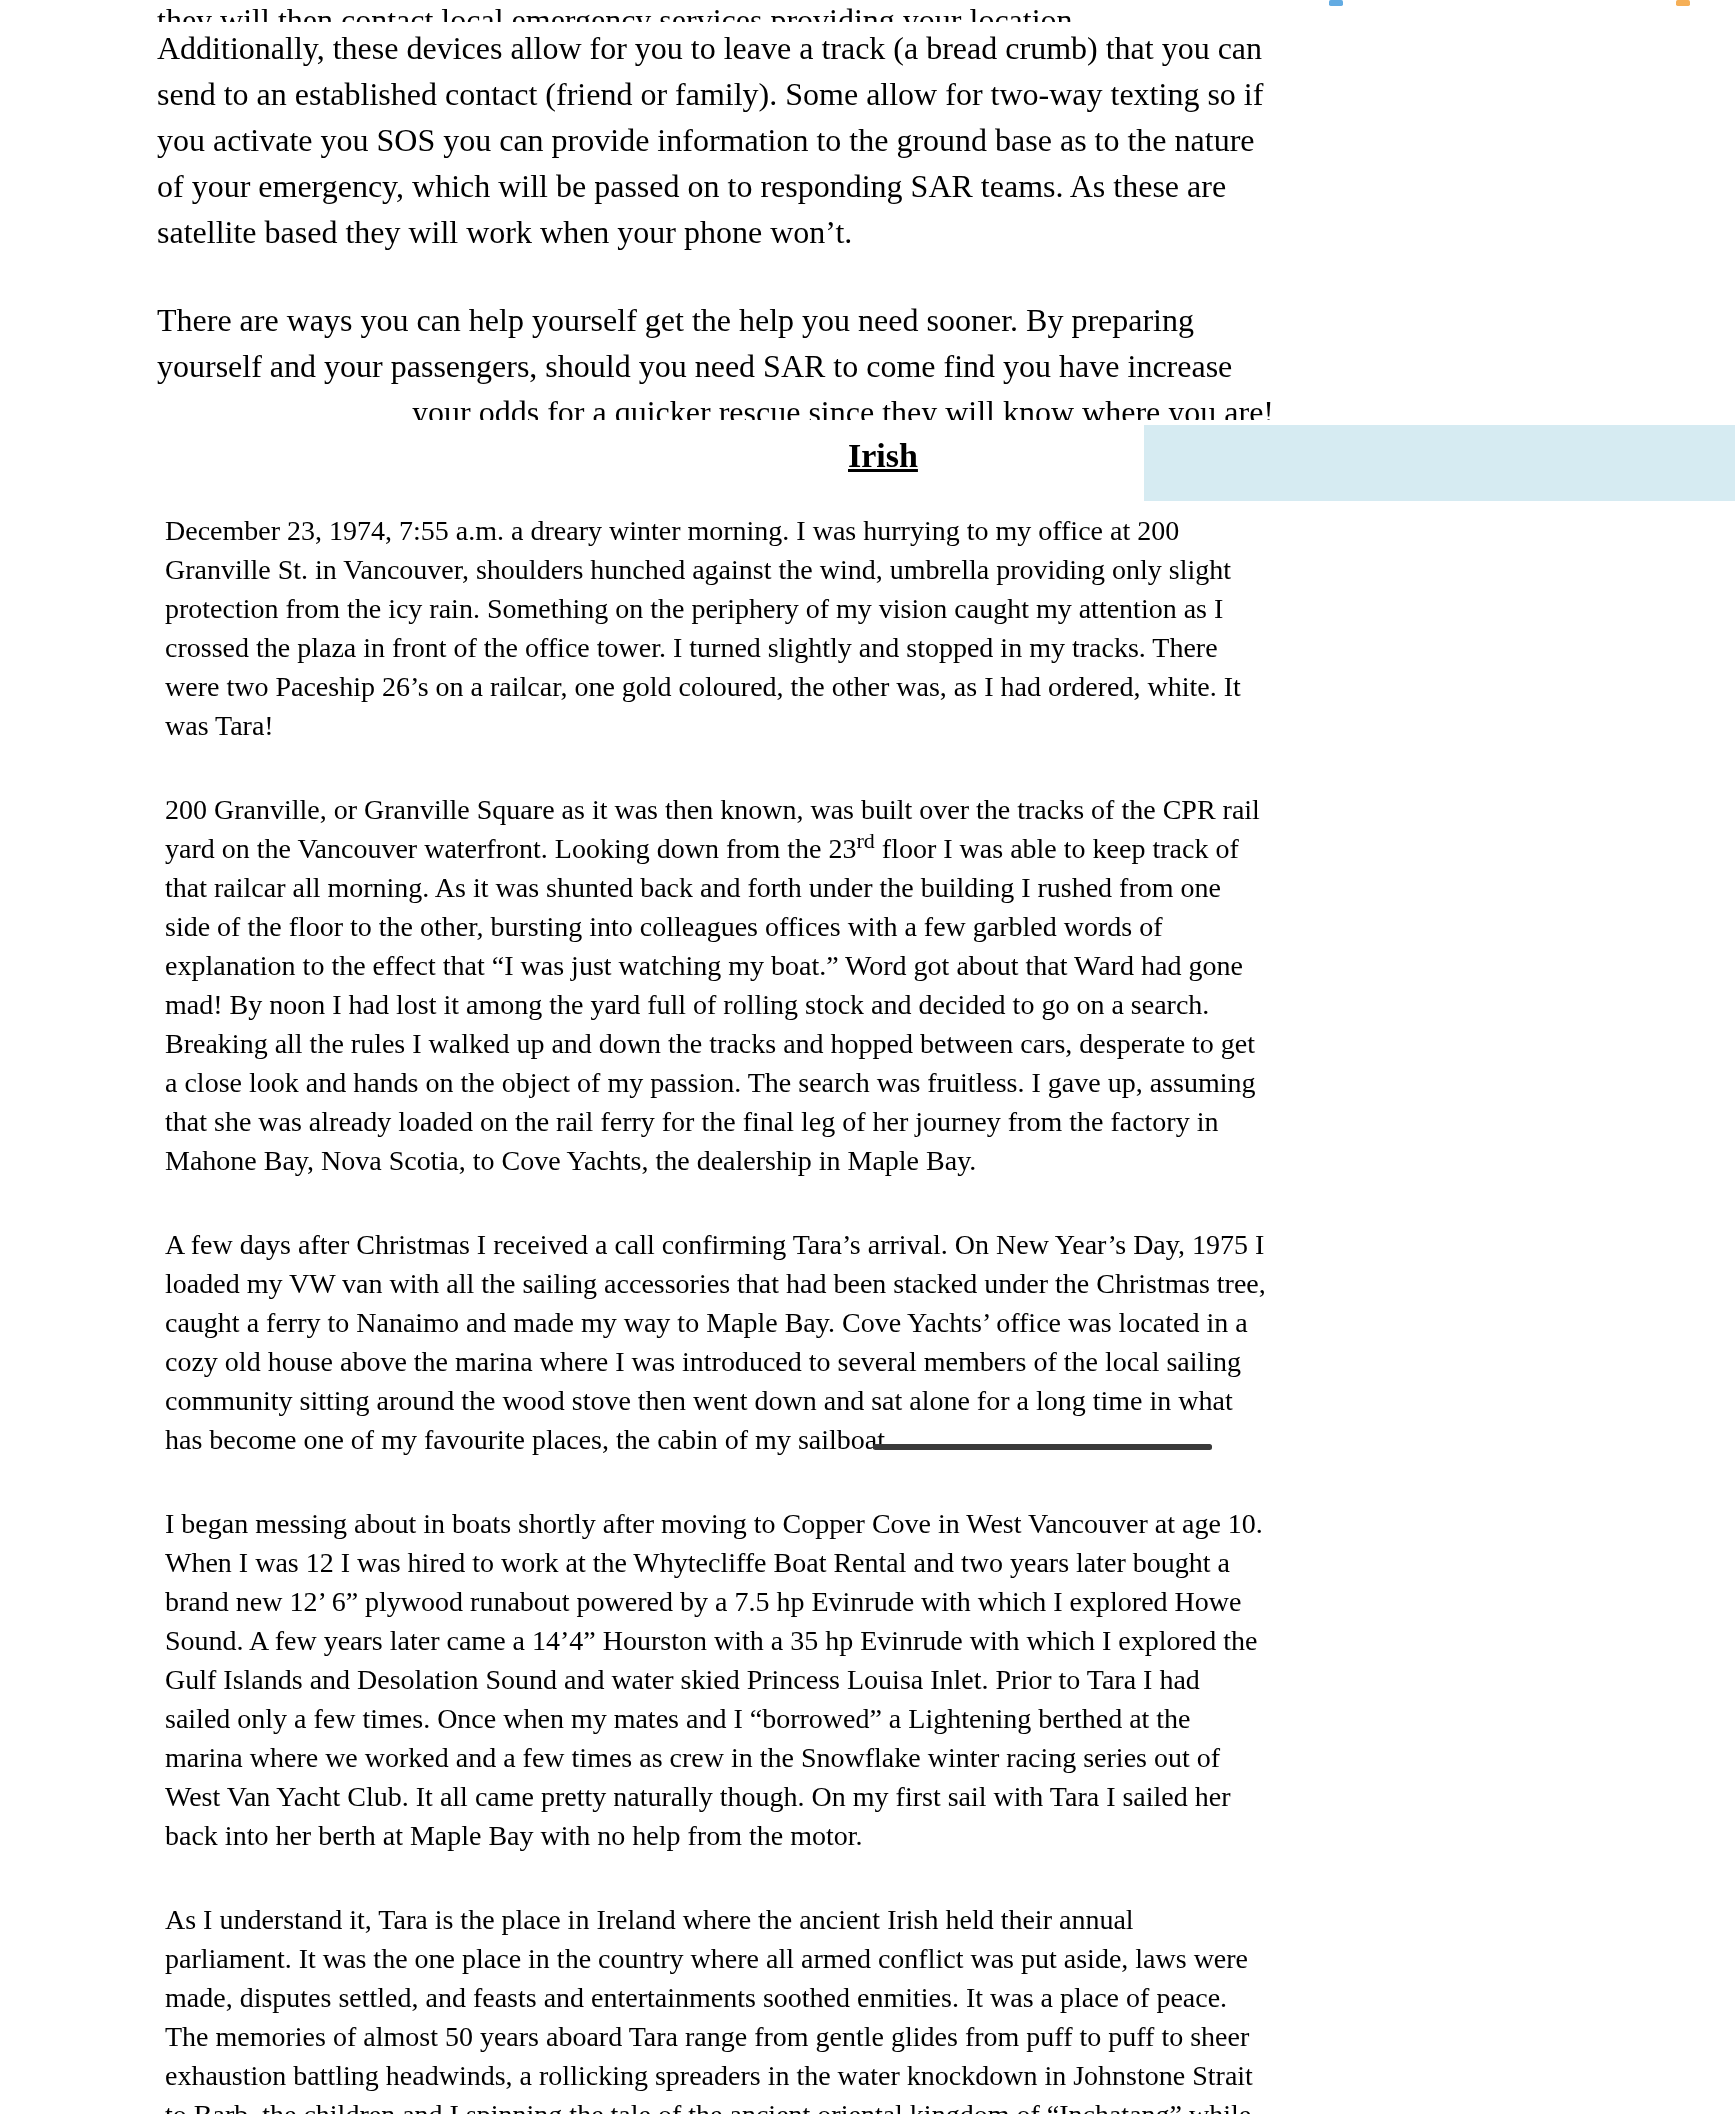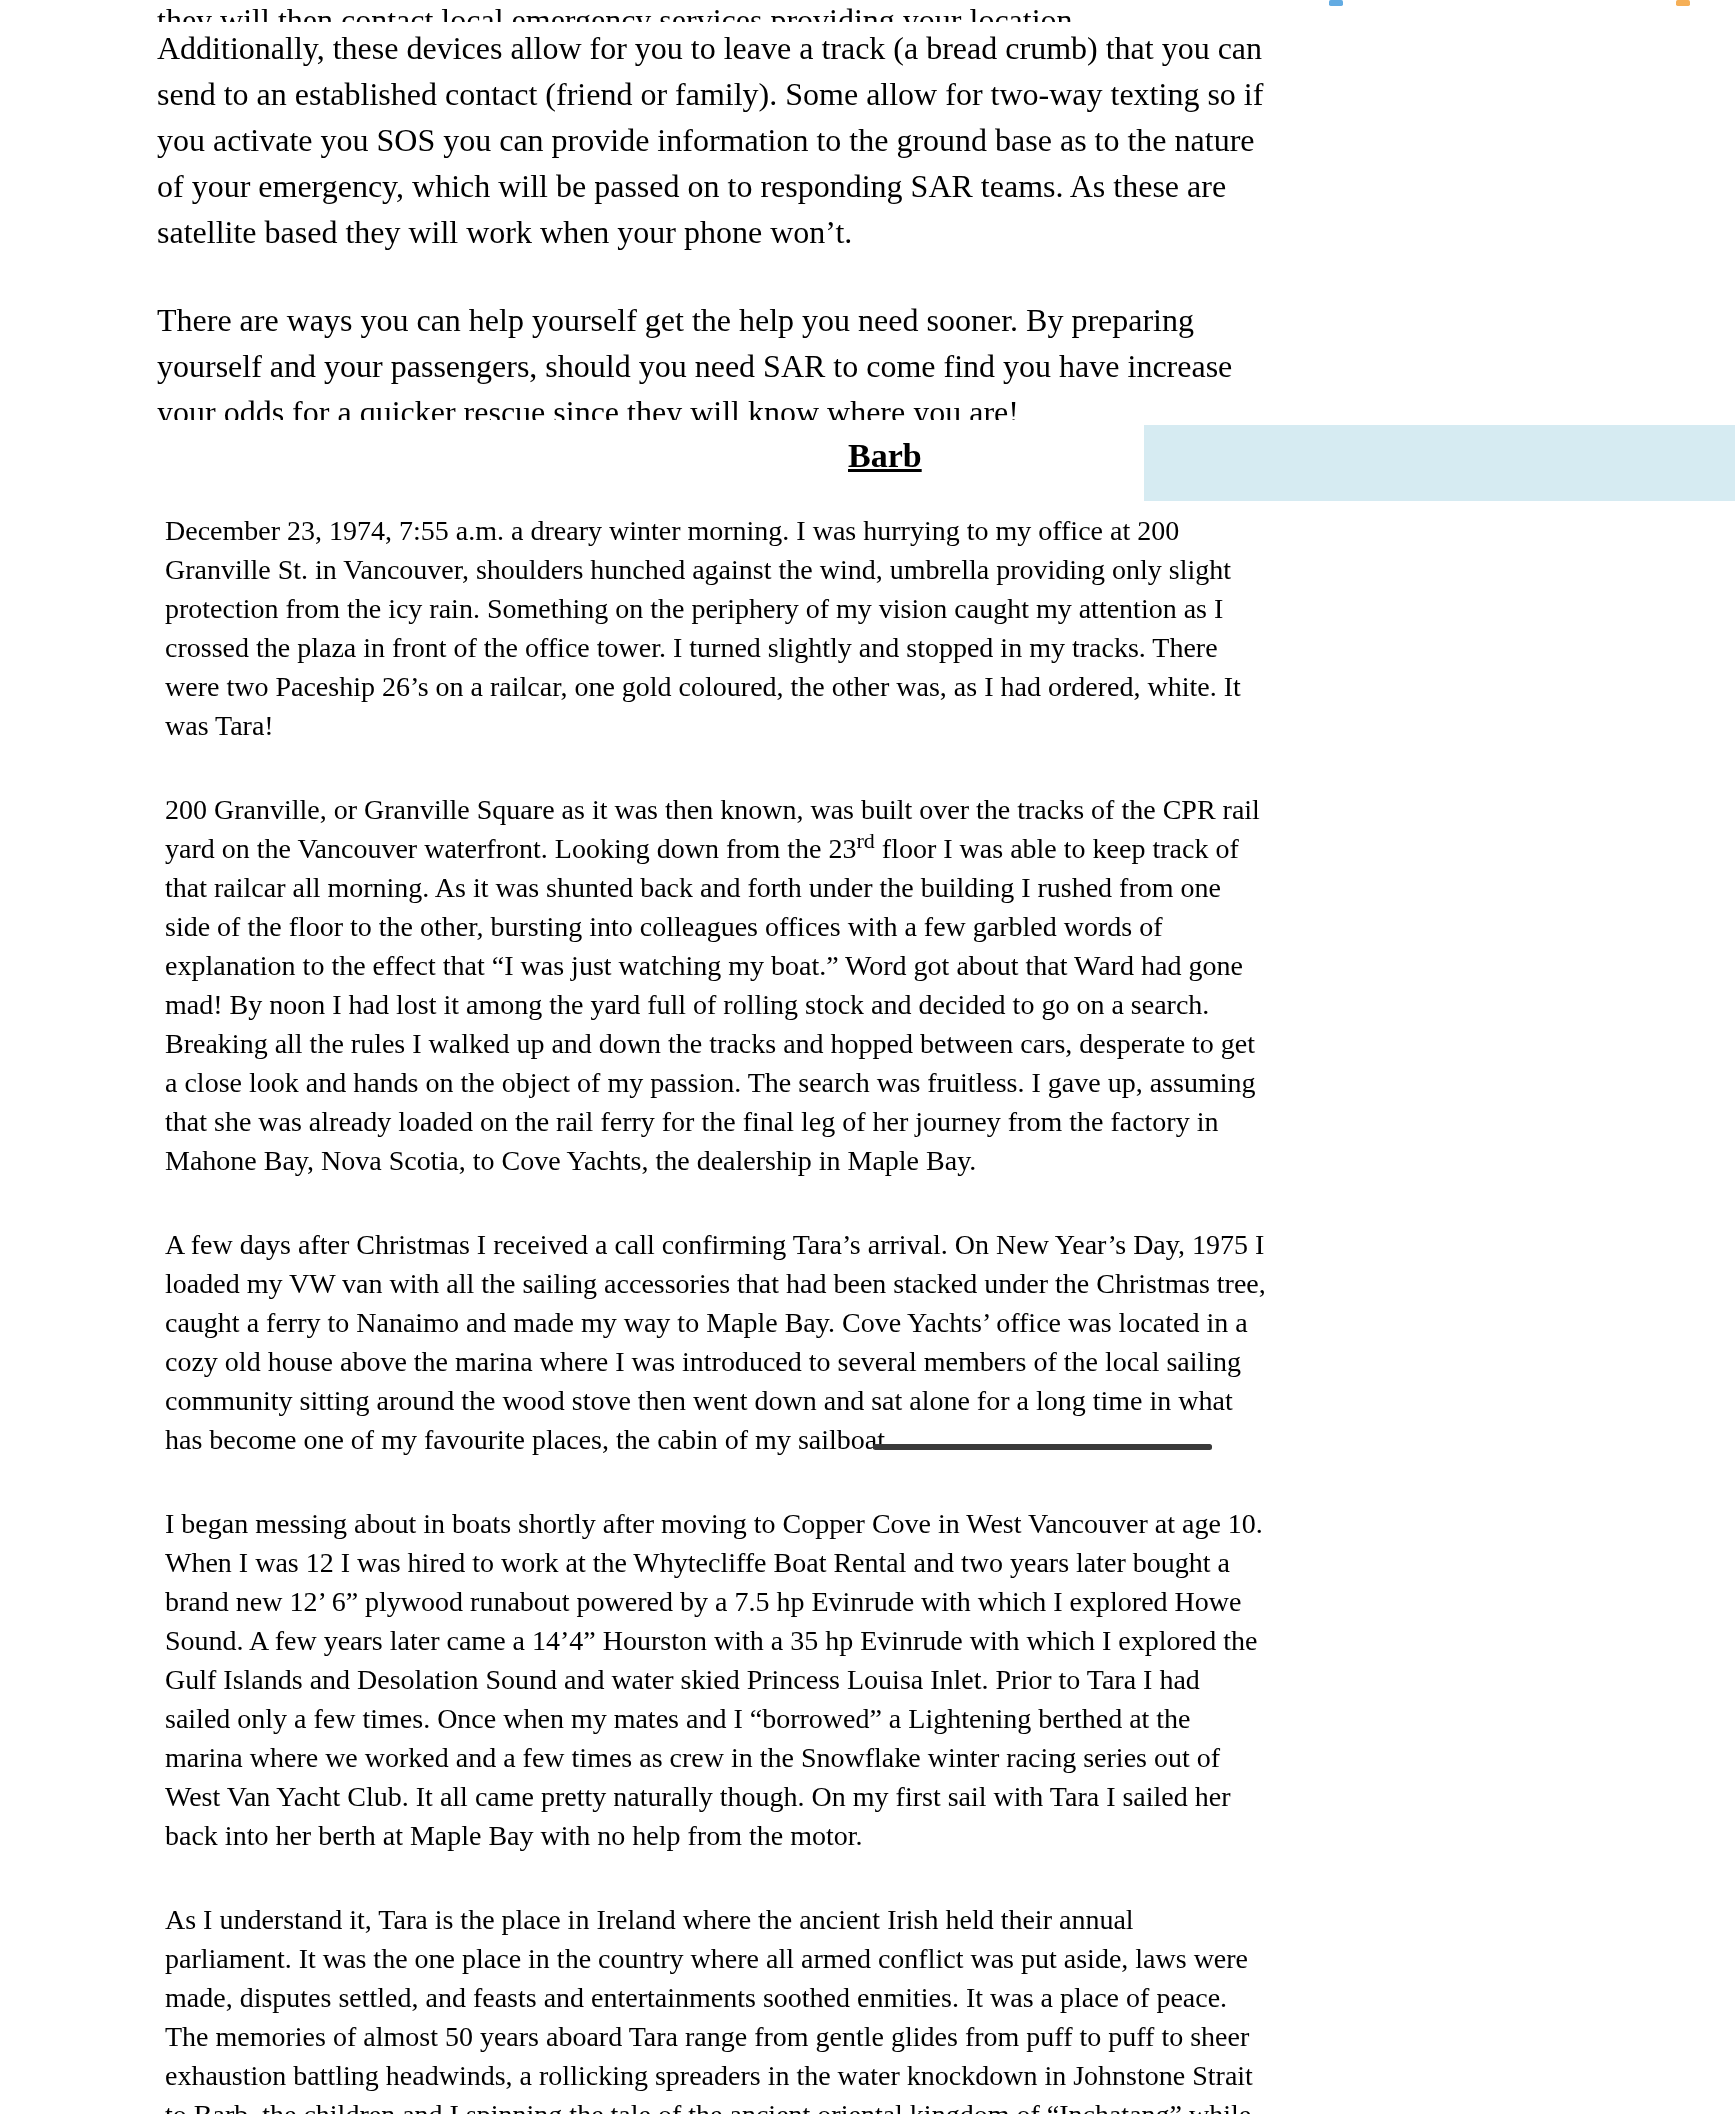--- a/index.html
+++ b/index.html
@@ -67,20 +67,21 @@
   .para-2 {
     font-size: 32px;
     line-height: 46px;
     margin: 0;
     max-width: 1432px;
   }
   .para-2 .lastline {
     display: block;
     height: 30.5px;
     overflow: hidden;
+    text-align: right;
   }
 
   
   .heading-row {
     position: relative;
     height: 78px;
     margin-top: 5.1px;
   }
   .heading-title {
     position: absolute;
@@ -163,21 +164,21 @@
 
     <div class="gap-lg"></div>
 
     <p class="para-2">
       <span>There are ways you can help yourself get the help you need sooner. By preparing yourself and your passengers, should you need SAR to come find you have increase</span>
       <span class="lastline">your odds for a quicker rescue since they will know where you are!</span>
     </p>
 
     <div class="heading-row">
       <div class="highlight-box"></div>
-      <div class="heading-title">Barb</div>
+      <div class="heading-title">Irish</div>
     </div>
 
     <p class="body-para">December 23, 1974, 7:55 a.m. a dreary winter morning.  I was hurrying to my office at 200 Granville St. in Vancouver, shoulders hunched against the wind, umbrella providing only slight protection from the icy rain.  Something on the periphery of my vision caught my attention as I crossed the plaza in front of the office tower.  I turned slightly and stopped in my tracks.  There were two Paceship 26’s on a railcar, one gold coloured, the other was, as I had ordered, white.  It was Tara!</p>
 
     <div class="para-gap"></div>
 
     <p class="body-para"><span>200 Granville, or Granville Square as it was then known, was built over the tracks of the CPR rail yard on the Vancouver waterfront.  Looking down from the 23</span><sup>rd</sup><span> floor I was able to keep track of that railcar all morning. As it was shunted back and forth under the building I rushed from one side of the floor to the other, bursting into colleagues offices with a few garbled words of explanation to the effect that “I was just watching my boat.”  Word got about that Ward had gone mad!  By noon I had lost it among the yard full of rolling stock and decided to go on a search.  Breaking all the rules I walked up and down the tracks and hopped between cars, desperate to get a close look and hands on the object of my passion.  The search was fruitless.  I gave up, assuming that she was already loaded on the rail ferry for the final leg of her journey from the factory in Mahone Bay, Nova Scotia, to Cove Yachts, the dealership in Maple Bay.</span></p>
 
     <div class="para-gap"></div>
 

